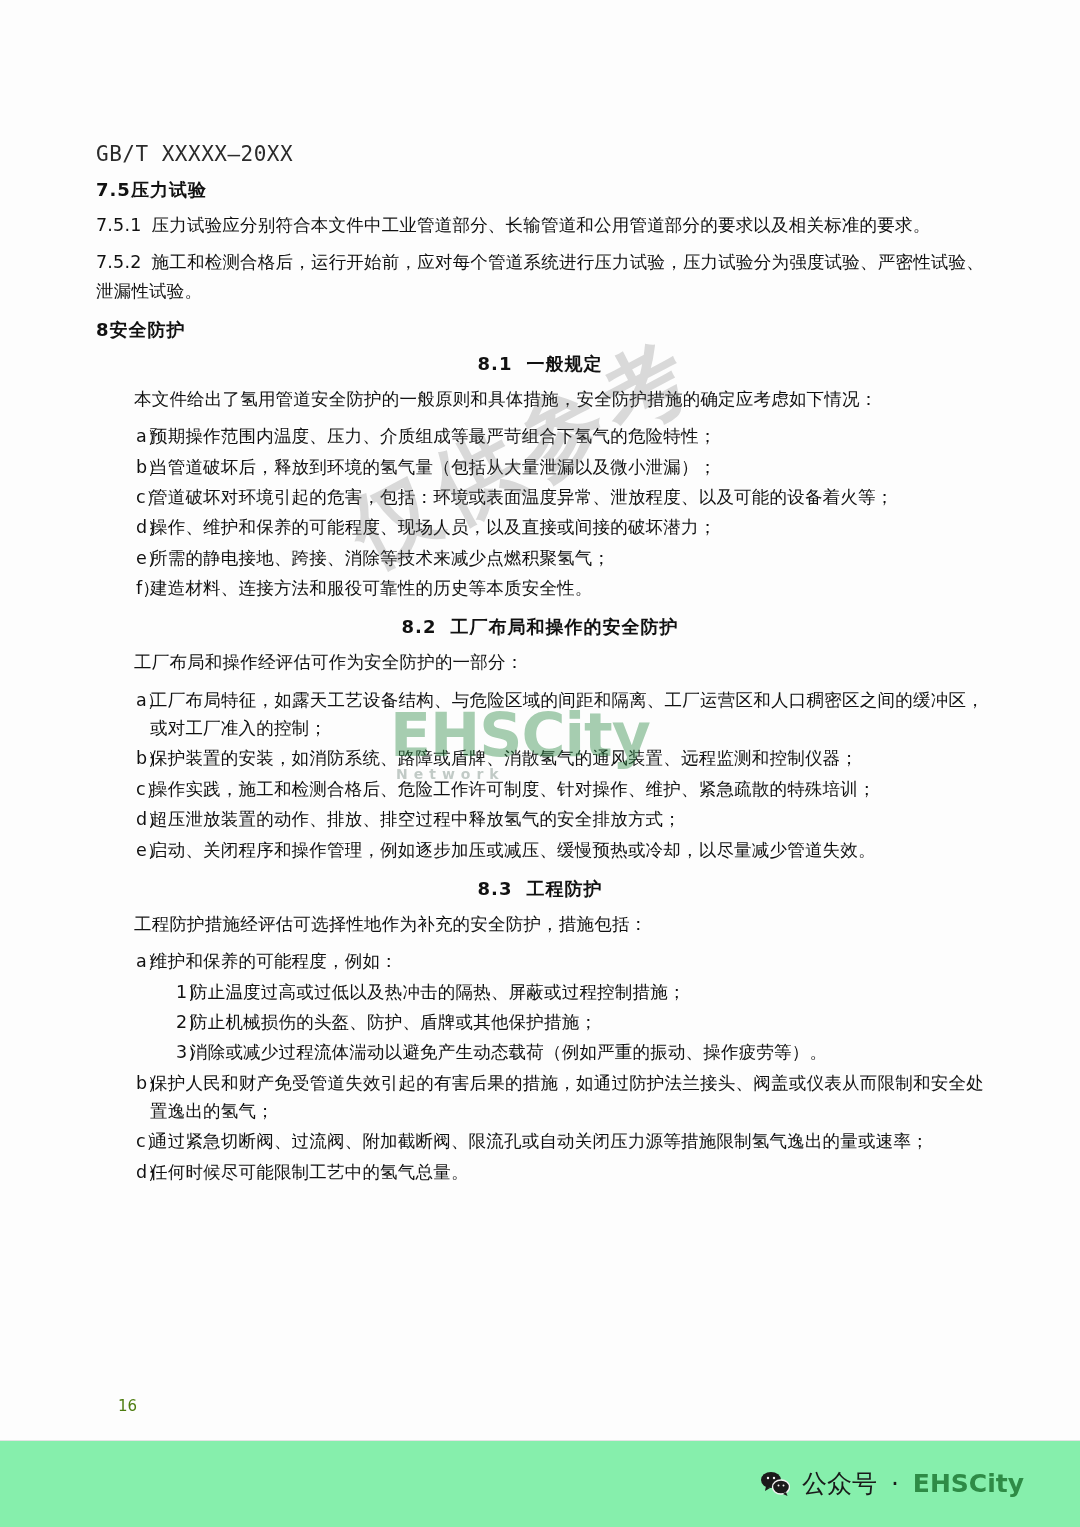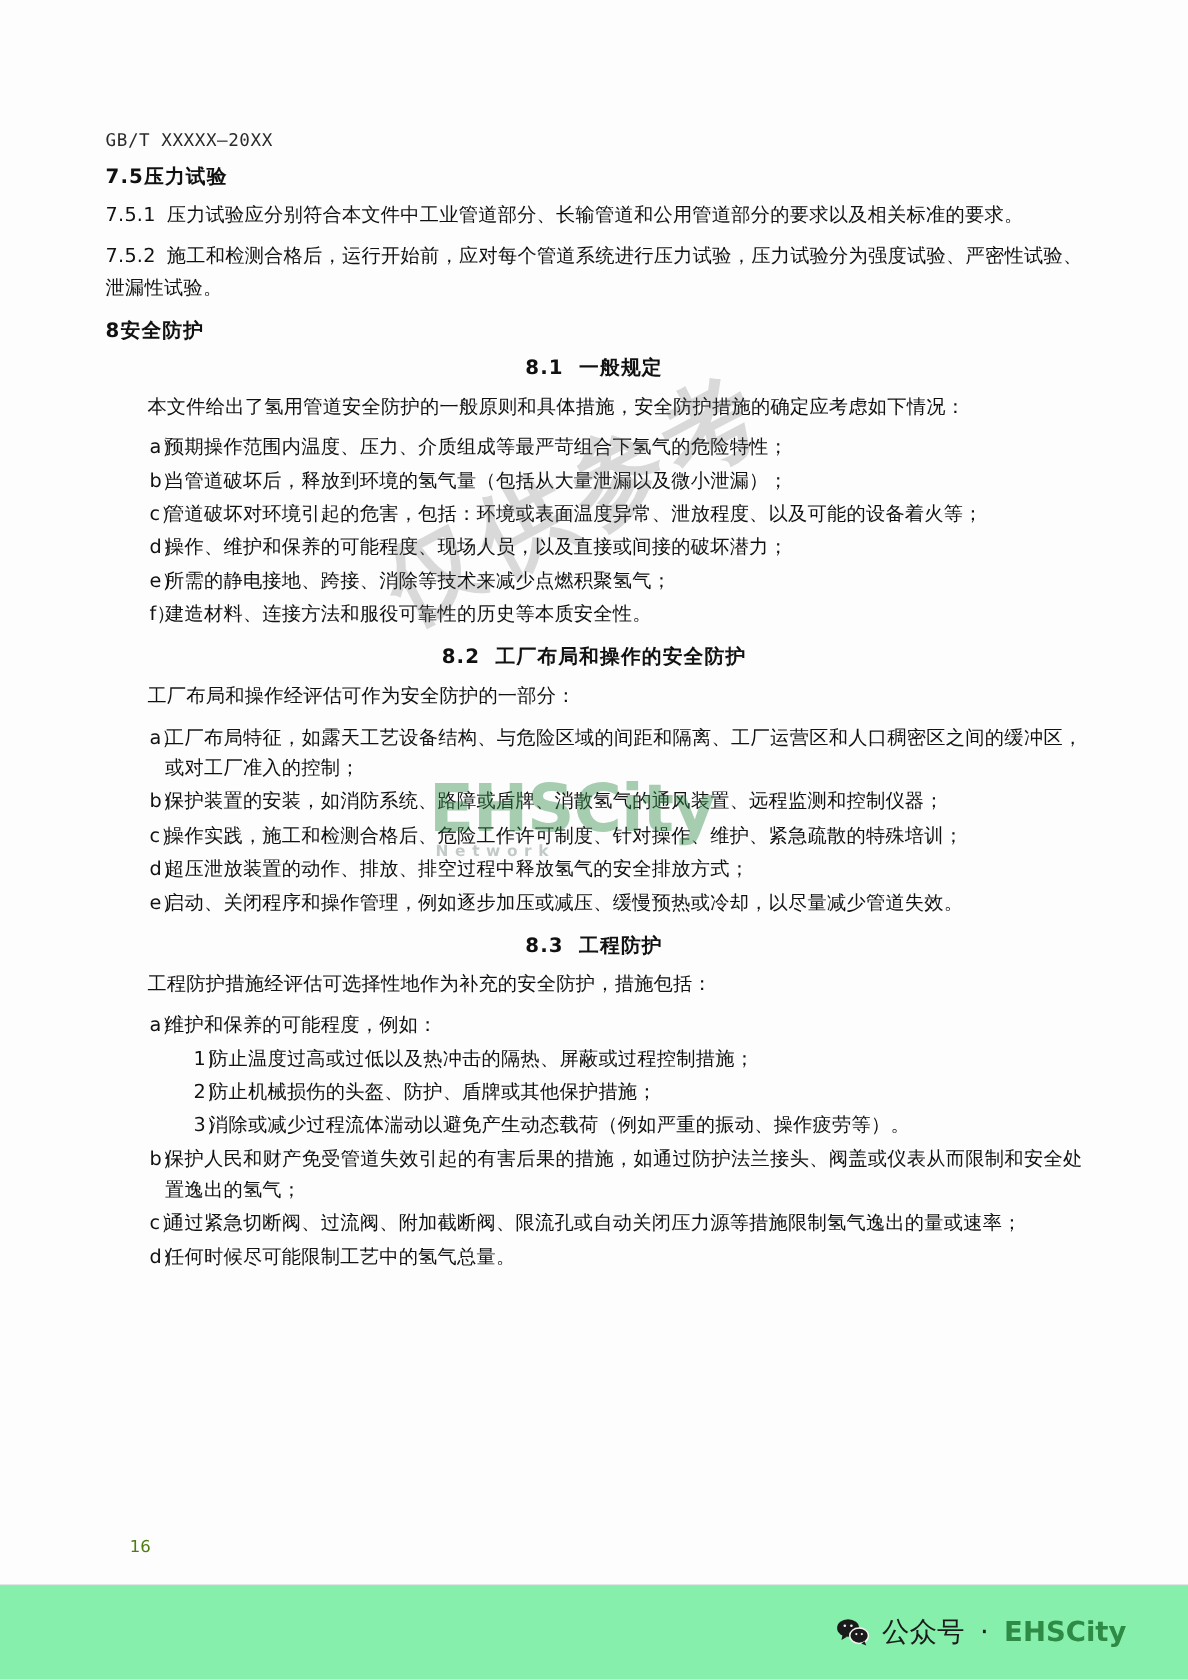--- a/index.html
+++ b/index.html
@@ -17,24 +17,25 @@
     background:#fdfdfd;
   }
   .sheet{
     position:absolute;
     left:96px;top:120px;width:888px;
     font-size:17.5px;
     line-height:1.0;
   }
   .hdr{
     font-family:"DejaVu Sans Mono", monospace;
-    font-size:16px;
+    font-size:21px;
     letter-spacing:0.5px;
     color:#2b2b2b;
     margin-bottom:14px;
+    margin-top:24px;
   }
   .h2{
     font-family:"DejaVu Sans", sans-serif;
     font-weight:bold;
     font-size:18px;
     letter-spacing:1px;
     margin:16px 0 12px 0;
     color:#111;
   }
   .h2 .num{ }

